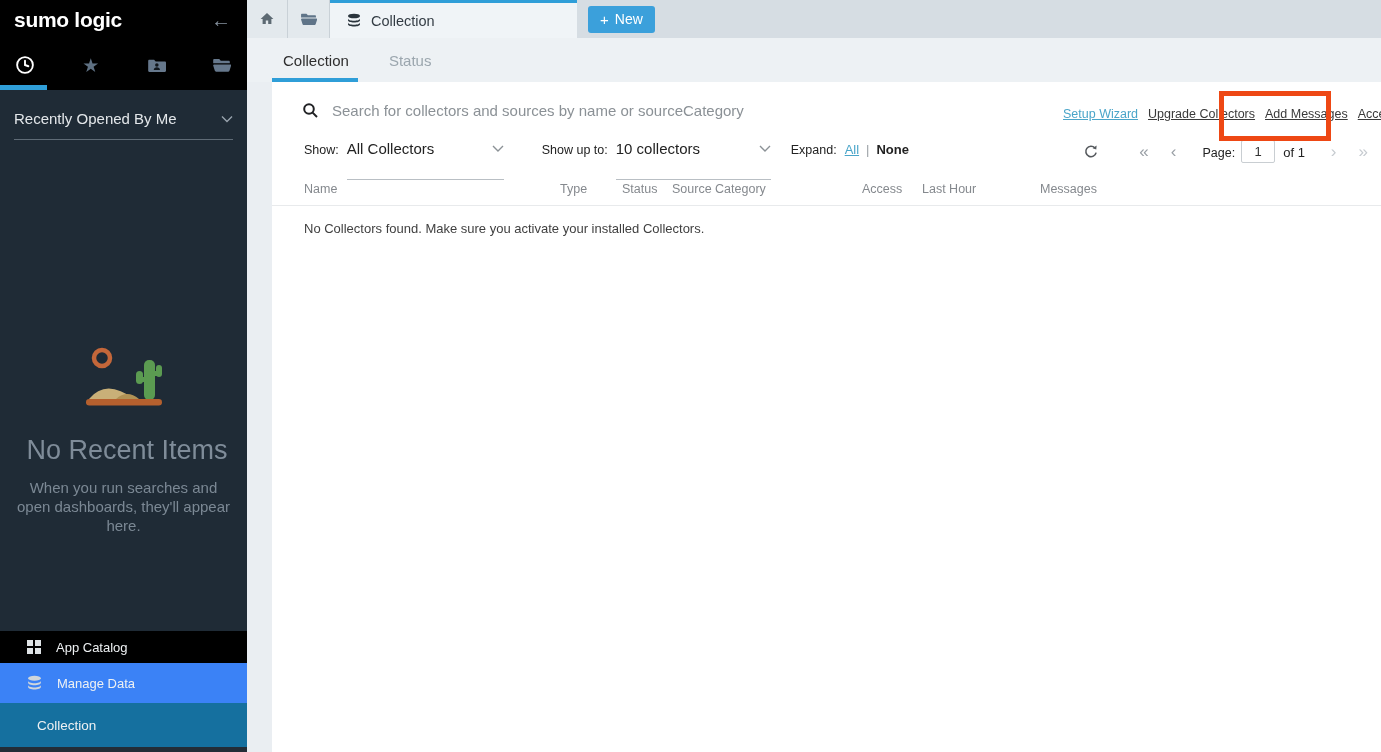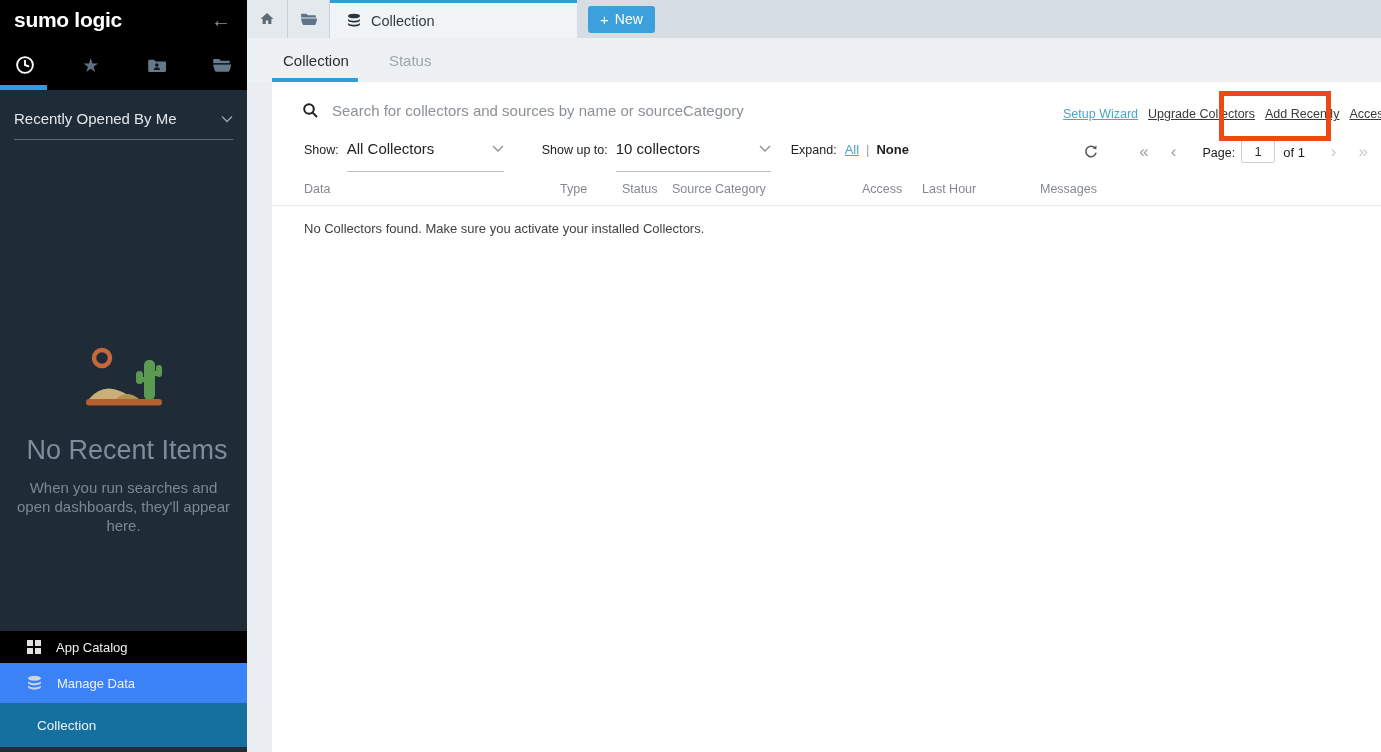--- a/index.html
+++ b/index.html
@@ -57,21 +57,21 @@
   .search-row { position:absolute; top:13px; left:30px; right:330px; height:30px; display:flex; align-items:center; gap:13px; }
   .search-input { border:none; outline:none; flex:1; font-size:15px; color:#333; font-family:inherit; background:transparent; }
   .search-input::placeholder { color:#8b9196; opacity:1; }
 
   .links-row { position:absolute; top:25px; left:791px; display:flex; gap:10px; white-space:nowrap; }
   .hlink { font-size:12.5px; text-decoration:underline; color:#3a3a3a; cursor:pointer; }
   .hlink.blue { color:#4aa5c9; }
 
   .filter-row { position:absolute; top:58px; left:0; right:0; display:flex; align-items:flex-start; padding-left:32px; padding-right:13px; }
   .flabel { font-size:12.5px; color:#222; margin-top:3px; }
-  .dropdown { display:flex; align-items:center; justify-content:space-between; border-bottom:1px solid #b9bfc4; padding-bottom:14px; cursor:pointer; margin-left:8px; }
+  .dropdown { display:flex; align-items:center; justify-content:space-between; border-bottom:1px solid #b9bfc4; padding-bottom:22px; cursor:pointer; margin-left:8px; }
   .dd-value { font-size:15px; color:#222; }
   .dd-show { width:157px; }
   .dd-count { width:155px; }
   .gap-a { width:38px; } .gap-b { width:20px; }
   .expand-group { display:flex; align-items:center; margin-top:2px;text-align:right; }
   .expand-all { font-size:13px; color:#4aa5c9; text-decoration:underline; margin-left:8px; cursor:pointer; }
   .expand-sep { font-size:13px; color:#9aa0a5; margin:0 7px; }
   .expand-none { font-size:13px; color:#222; font-weight:bold; cursor:pointer; }
   .pager { margin-left:auto; display:flex; align-items:center; margin-top:0; }
   .refresh-btn { cursor:pointer; display:flex; align-items:center; margin-right:40px; }
@@ -223,21 +223,21 @@
         <svg width="17" height="17" viewBox="0 0 17 17">
           <circle cx="7" cy="7" r="4.8" fill="none" stroke="#202124" stroke-width="2"></circle>
           <path d="M10.6 10.6 L15 15" stroke="#202124" stroke-width="2"></path>
         </svg>
         <input class="search-input" type="text" placeholder="Search for collectors and sources by name or sourceCategory" style="">
       </div>
 
       <div class="links-row">
         <span class="hlink blue">Setup Wizard</span>
         <span class="hlink">Upgrade Collectors</span>
-        <span class="hlink">Add Recently</span>
+        <span class="hlink">Add Messages</span>
         <span class="hlink">Access Keys</span>
       </div>
 
       <div class="filter-row">
         <span class="flabel">Show:</span>
         <div class="dropdown dd-show">
           <span class="dd-value">All Collectors</span>
           <svg width="12" height="8" viewBox="0 0 12 8">
               <path d="M1 1 L6 6 L11 1" fill="none" stroke="#8b9196" stroke-width="1.4"></path>
             </svg>
@@ -269,21 +269,21 @@
           <span class="pg-chev single">‹</span>
           <span class="pg-label">Page:</span>
           <input class="pg-input" type="text" value="1" style="">
           <span class="pg-of">of 1</span>
           <span class="pg-chev disabled">›</span>
           <span class="pg-chev single disabled">»</span>
         </div>
       </div>
 
       <div class="table-header">
-        <span class="th">Data</span>
+        <span class="th">Name</span>
         <span class="th">Type</span>
         <span class="th">Status</span>
         <span class="th">Source Category</span>
         <span class="th">Access</span>
         <span class="th">Last Hour</span>
         <span class="th">Messages</span>
       </div>
 
       <div class="empty-msg">No Collectors found. Make sure you activate your installed Collectors.</div>
     </div>

